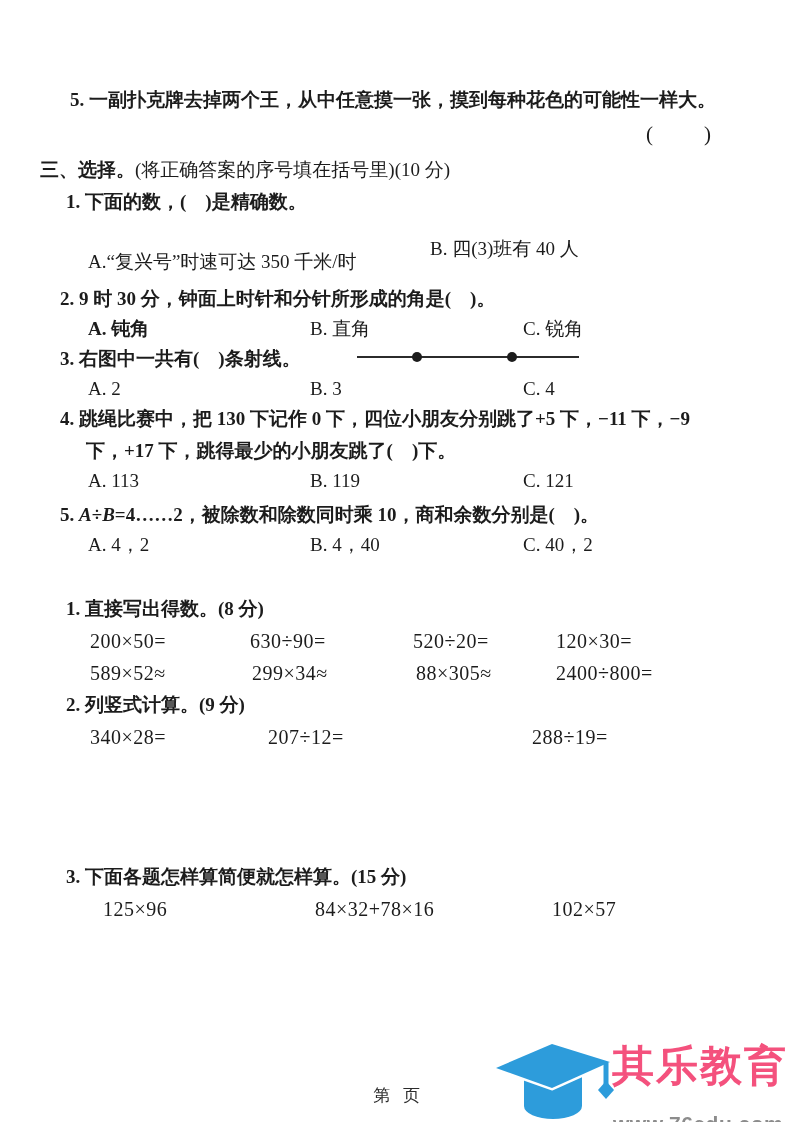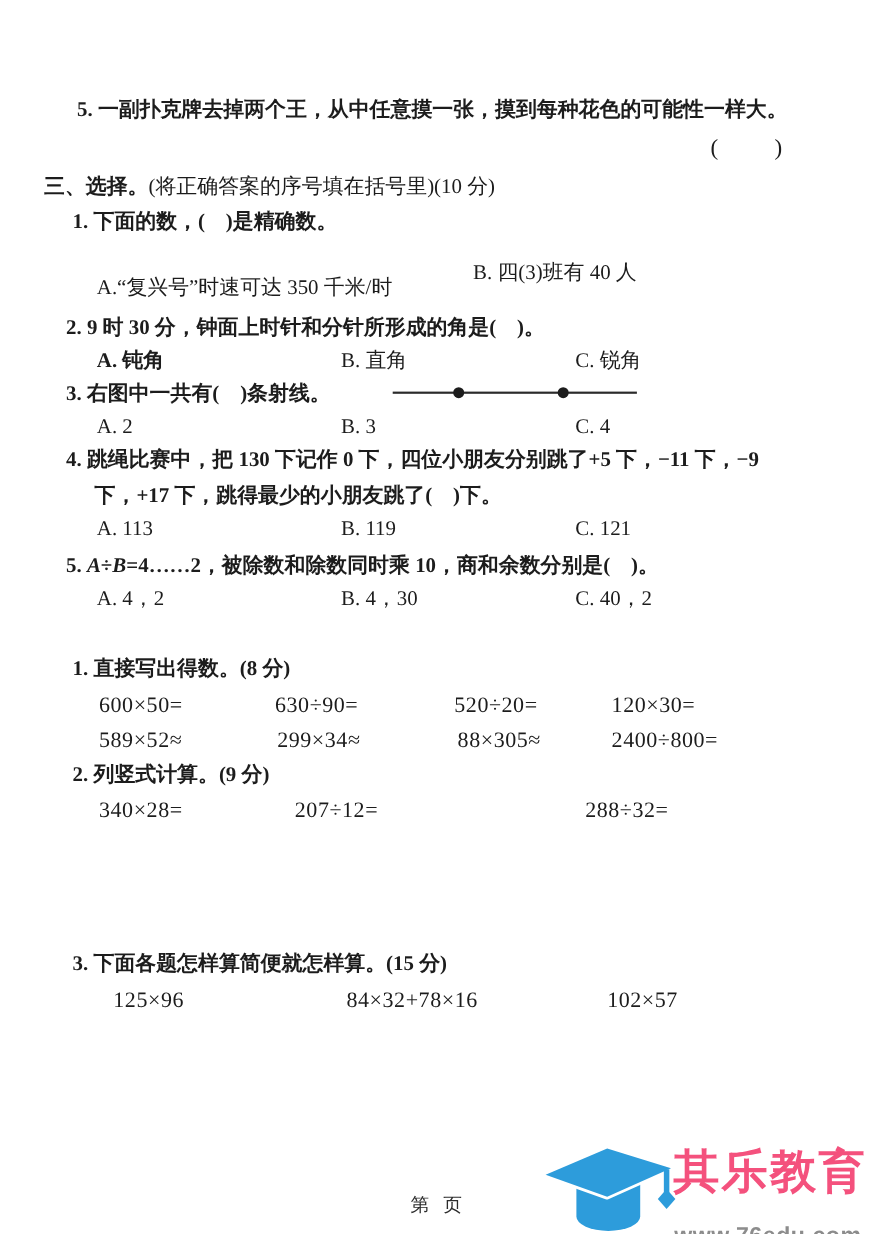--- a/index.html
+++ b/index.html
@@ -16,21 +16,21 @@
   .abs{position:absolute;white-space:nowrap;line-height:24px;}
   .bold{font-weight:bold;}
   .kai{font-weight:normal;}
   .calc{font-size:20px;letter-spacing:0.5px;}
   .blankline{position:absolute;height:2px;background:#2b2b2b;}
   .dot{position:absolute;width:10px;height:10px;border-radius:50%;background:#1c1c1c;}
   .var{font-style:italic;font-family:"Liberation Serif",serif;}
   .answer{font-size:21px;letter-spacing:6px;}
   .footer{position:absolute;left:0;width:793px;text-align:center;font-size:17px;color:#2b2b2b;}
   .brand{position:absolute;font-weight:bold;font-size:42px;letter-spacing:2px;line-height:44px;
-         font-family:Liberation Serif, serif;}
+         font-family:Liberation Sans, sans-serif;}
   .brand-url{position:absolute;font-weight:bold;font-size:21px;letter-spacing:0.5px;
          font-family:"Liberation Sans","DejaVu Sans",sans-serif;margin-top:22px;}
 </style>
 </head>
 <body>
 
 <div class="page">
 
   <div class="abs bold" style="left:70px;top:88px;">5. 一副扑克牌去掉两个王，从中任意摸一张，摸到每种花色的可能性一样大。</div>
   <div class="abs answer" style="left:646px;top:122px;">(&nbsp;&nbsp;&nbsp;&nbsp;)</div>
@@ -59,38 +59,38 @@
   <div class="abs bold" style="left:60px;top:407px;">4. 跳绳比赛中，把 130 下记作 0 下，四位小朋友分别跳了+5 下，−11 下，−9</div>
   <div class="abs bold" style="left:86px;top:439px;">下，+17 下，跳得最少的小朋友跳了(&nbsp;&nbsp;&nbsp;&nbsp;)下。</div>
   <div class="abs" style="left:88px;top:469px;">A. 113</div>
   <div class="abs" style="left:310px;top:469px;">B. 119</div>
   <div class="abs" style="left:523px;top:469px;">C. 121</div>
 
   <div class="abs bold" style="left:60px;top:503px;">
     <span>5. </span><span class="var">A</span><span>÷</span><span class="var">B</span><span>=4……2，被除数和除数同时乘 10，商和余数分别是(&nbsp;&nbsp;&nbsp;&nbsp;)。</span>
   </div>
   <div class="abs" style="left:88px;top:533px;">A. 4，2</div>
-  <div class="abs" style="left:310px;top:533px;">B. 4，30</div>
+  <div class="abs" style="left:310px;top:533px;">B. 4，40</div>
   <div class="abs" style="left:523px;top:533px;">C. 40，2</div>
 
 
   <div class="abs bold" style="left:66px;top:597px;">1. 直接写出得数。(8 分)</div>
-  <div class="abs calc" style="left:90px;top:629px;">600×50=</div>
+  <div class="abs calc" style="left:90px;top:629px;">200×50=</div>
   <div class="abs calc" style="left:250px;top:629px;">630÷90=</div>
   <div class="abs calc" style="left:413px;top:629px;">520÷20=</div>
   <div class="abs calc" style="left:556px;top:629px;">120×30=</div>
   <div class="abs calc" style="left:90px;top:661px;">589×52≈</div>
   <div class="abs calc" style="left:252px;top:661px;">299×34≈</div>
   <div class="abs calc" style="left:416px;top:661px;">88×305≈</div>
   <div class="abs calc" style="left:556px;top:661px;">2400÷800=</div>
 
   <div class="abs bold" style="left:66px;top:693px;">2. 列竖式计算。(9 分)</div>
   <div class="abs calc" style="left:90px;top:725px;">340×28=</div>
   <div class="abs calc" style="left:268px;top:725px;">207÷12=</div>
-  <div class="abs calc" style="left:532px;top:725px;">288÷32=</div>
+  <div class="abs calc" style="left:532px;top:725px;">288÷19=</div>
 
   <div class="abs bold" style="left:66px;top:865px;">3. 下面各题怎样算简便就怎样算。(15 分)</div>
   <div class="abs calc" style="left:103px;top:897px;">125×96</div>
   <div class="abs calc" style="left:315px;top:897px;">84×32+78×16</div>
   <div class="abs calc" style="left:552px;top:897px;">102×57</div>
 
   <div class="footer" style="top:1084px;">第&nbsp;&nbsp;&nbsp;页</div>
 
   <svg style="position:absolute;left:488px;top:1034px;" width="130" height="90" viewBox="0 0 130 90">
     <path d="M36,40 h58 v32 a29,13 0 0 1 -58,0 Z" fill="#2D9CDB"></path>

